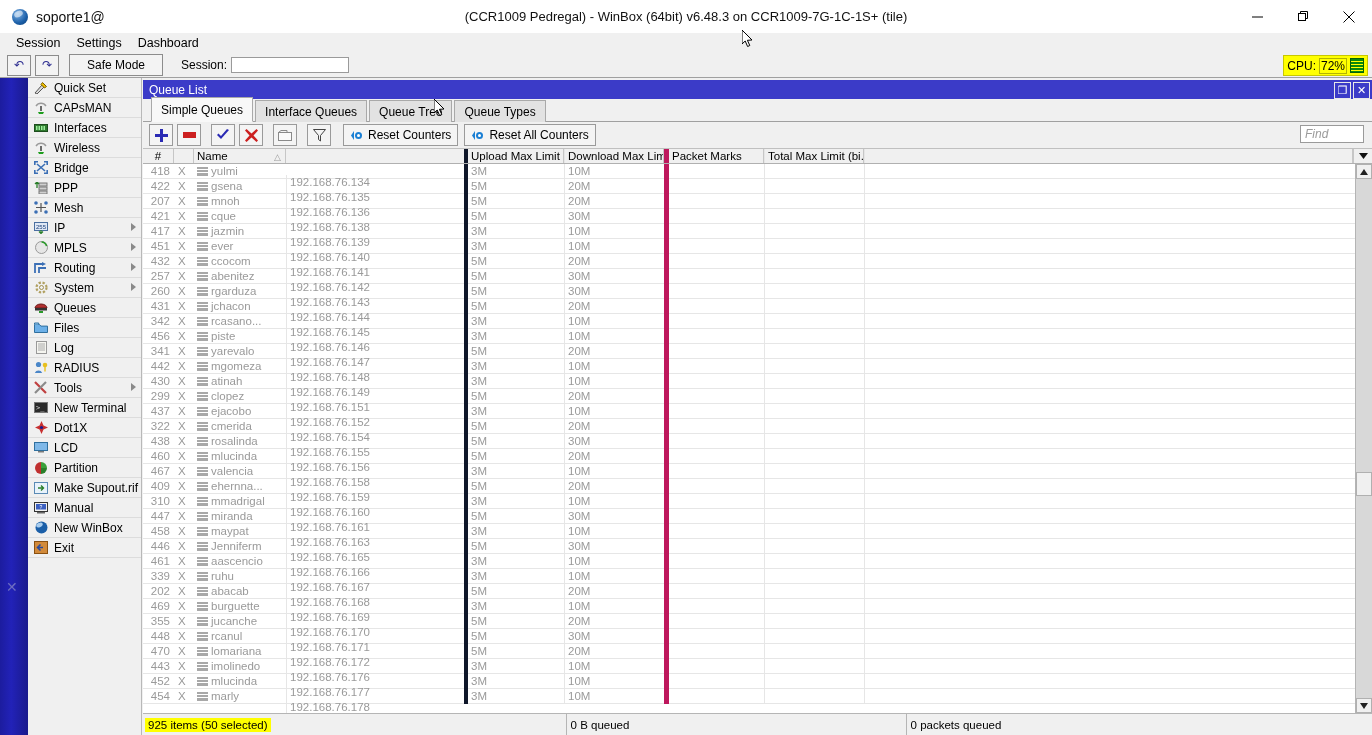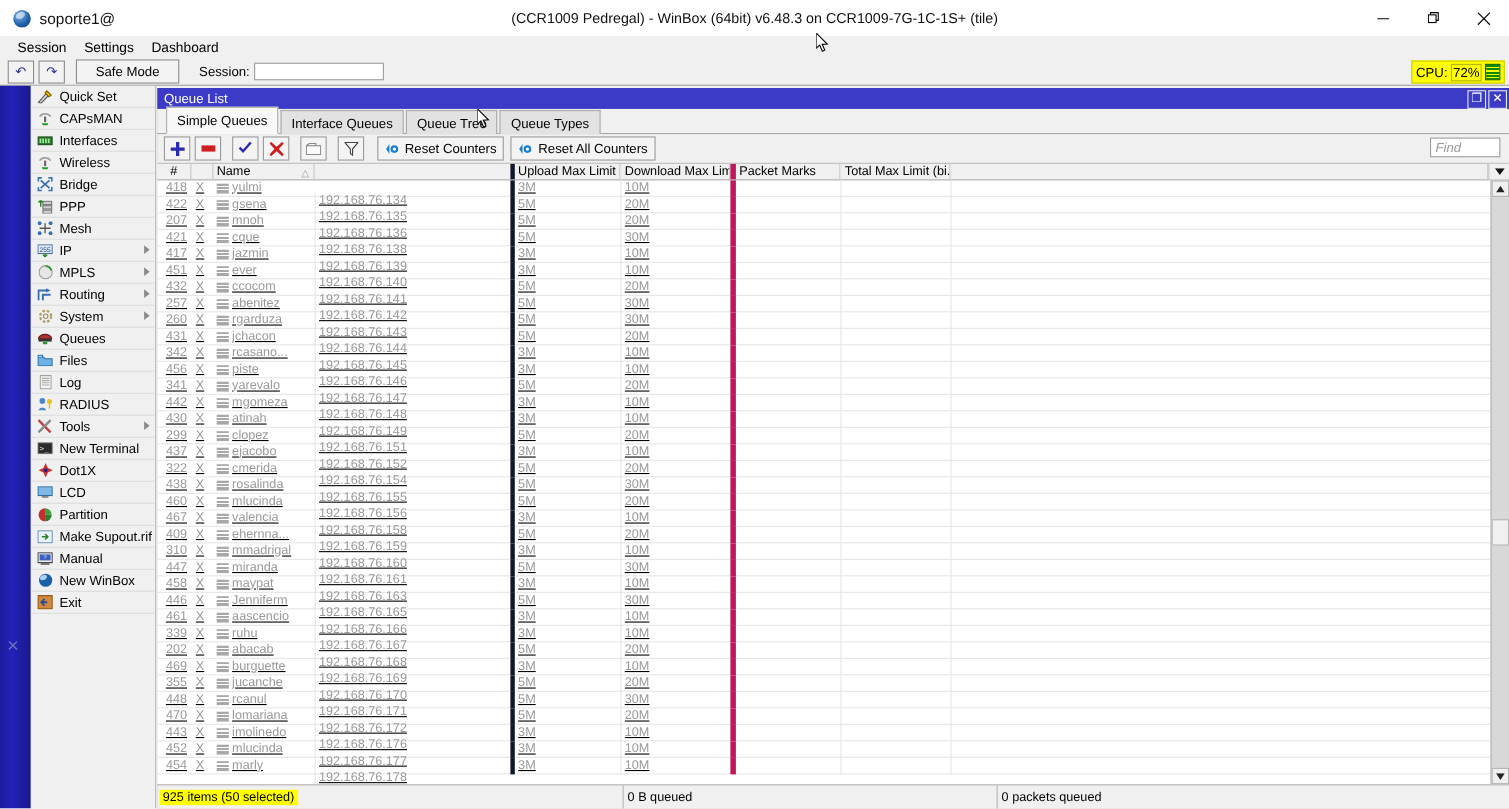--- a/index.html
+++ b/index.html
@@ -117,21 +117,21 @@
   .menu-row .ml { white-space: nowrap; }
   .arrow {
     position: absolute; right: 5px; top: 5px;
     width: 0; height: 0; border-left: 5px solid #8a8a8a;
     border-top: 4px solid transparent; border-bottom: 4px solid transparent;
   }
 
   
   .qwin {
     position: absolute; left: 143px; top: 80px; width: 1229px; height: 655px;
-    background: #fca5a5; box-sizing: border-box;
+    background: #ef4444; box-sizing: border-box;
   }
   .qtitle {
     height: 19px; background: #3b3bc8; color: #fff;
     display: flex; align-items: center; padding-left: 6px;
     font-size: 12px; position: relative;
   }
   .qtitle-btns { position: absolute; right: 2px; top: 2px; display: flex; gap: 2px; }
   .qtbtn {
     width: 15px; height: 15px; border: 1px solid #e8e8e8; background: #3b3bc8;
     display: flex; align-items: center; justify-content: center; color: #fff;
@@ -190,21 +190,21 @@
     white-space: nowrap; overflow: hidden;
   }
   .th .sortmark {
     position: absolute; right: 4px; top: 3px;
     font-size: 9px; color: #9a9a9a;
   }
   .th-dd {
     width: 18px; border-left: 1px solid #c6c6c6; background: #f0f0f0;
     display: flex; align-items: center; justify-content: center;
   }
-  .rows { position: relative; text-decoration: underline; }
+  .rows { position: relative; }
   .row {
     display: flex; height: 15px; align-items: center;
     border-bottom: 1px solid #e6e6e6; box-sizing: border-box;
     color: #9a9a9a; font-size: 11.5px;
   }
   .cell {
     padding-left: 3px; box-sizing: border-box; overflow: hidden;
     white-space: nowrap; height: 15px; line-height: 15px;
   }
   .c-num  { width: 31px; text-align: right; padding-right: 4px; padding-left: 0; }

